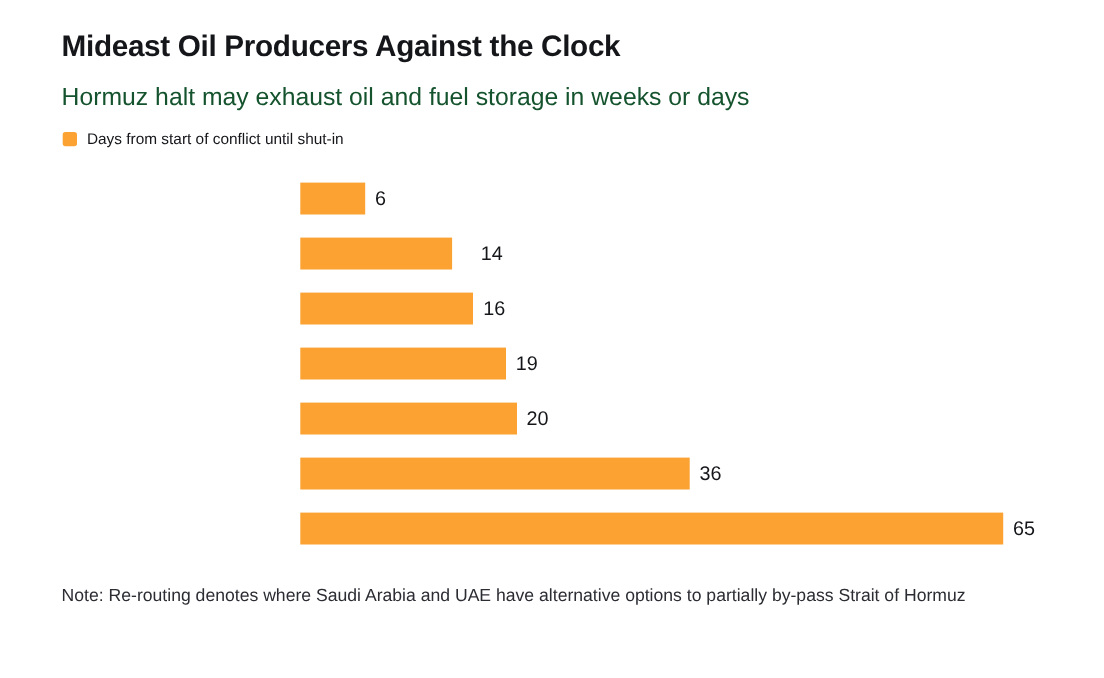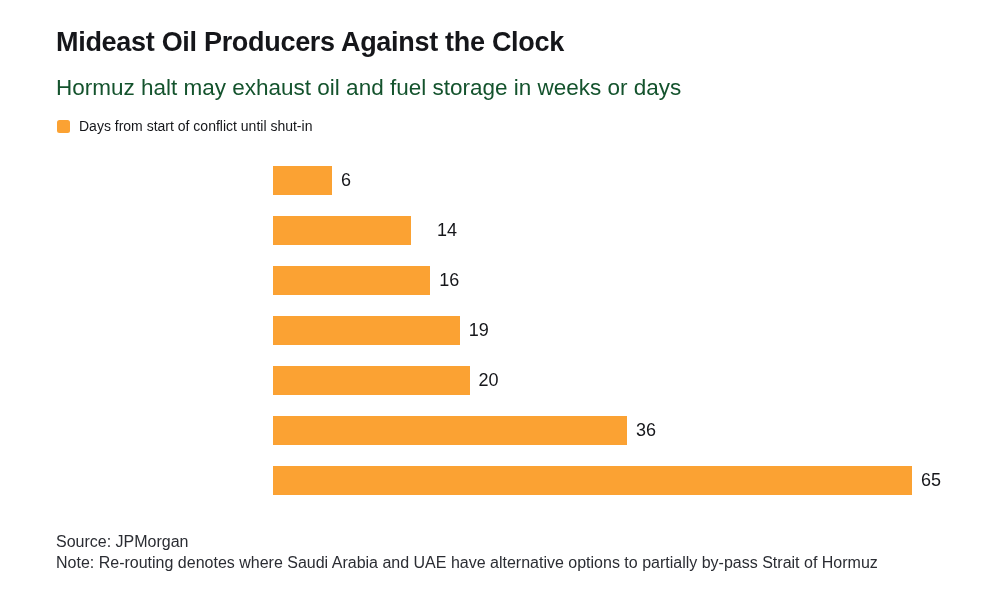--- a/index.html
+++ b/index.html
@@ -141,17 +141,16 @@
         <div class="bar" style="width: 353.88px; background: rgb(251, 162, 51);"></div>
         <div class="val-label" style="left: 635.88px;">36</div>
       </div>
       <div class="bar-row" style="top: 466px;">
         <div class="bar" style="width: 638.95px; background: rgb(251, 162, 51);"></div>
         <div class="val-label" style="left: 920.95px;">65</div>
       </div>
     </div>
 
   <div id="footnotes">
-    <div class="note-line">Source: JPMorgan</div>
     <div class="note-line">Note: Re-routing denotes where Saudi Arabia and UAE have alternative options to partially by-pass Strait of Hormuz</div>
   </div>
 
 </div>
 
 </body></html>

